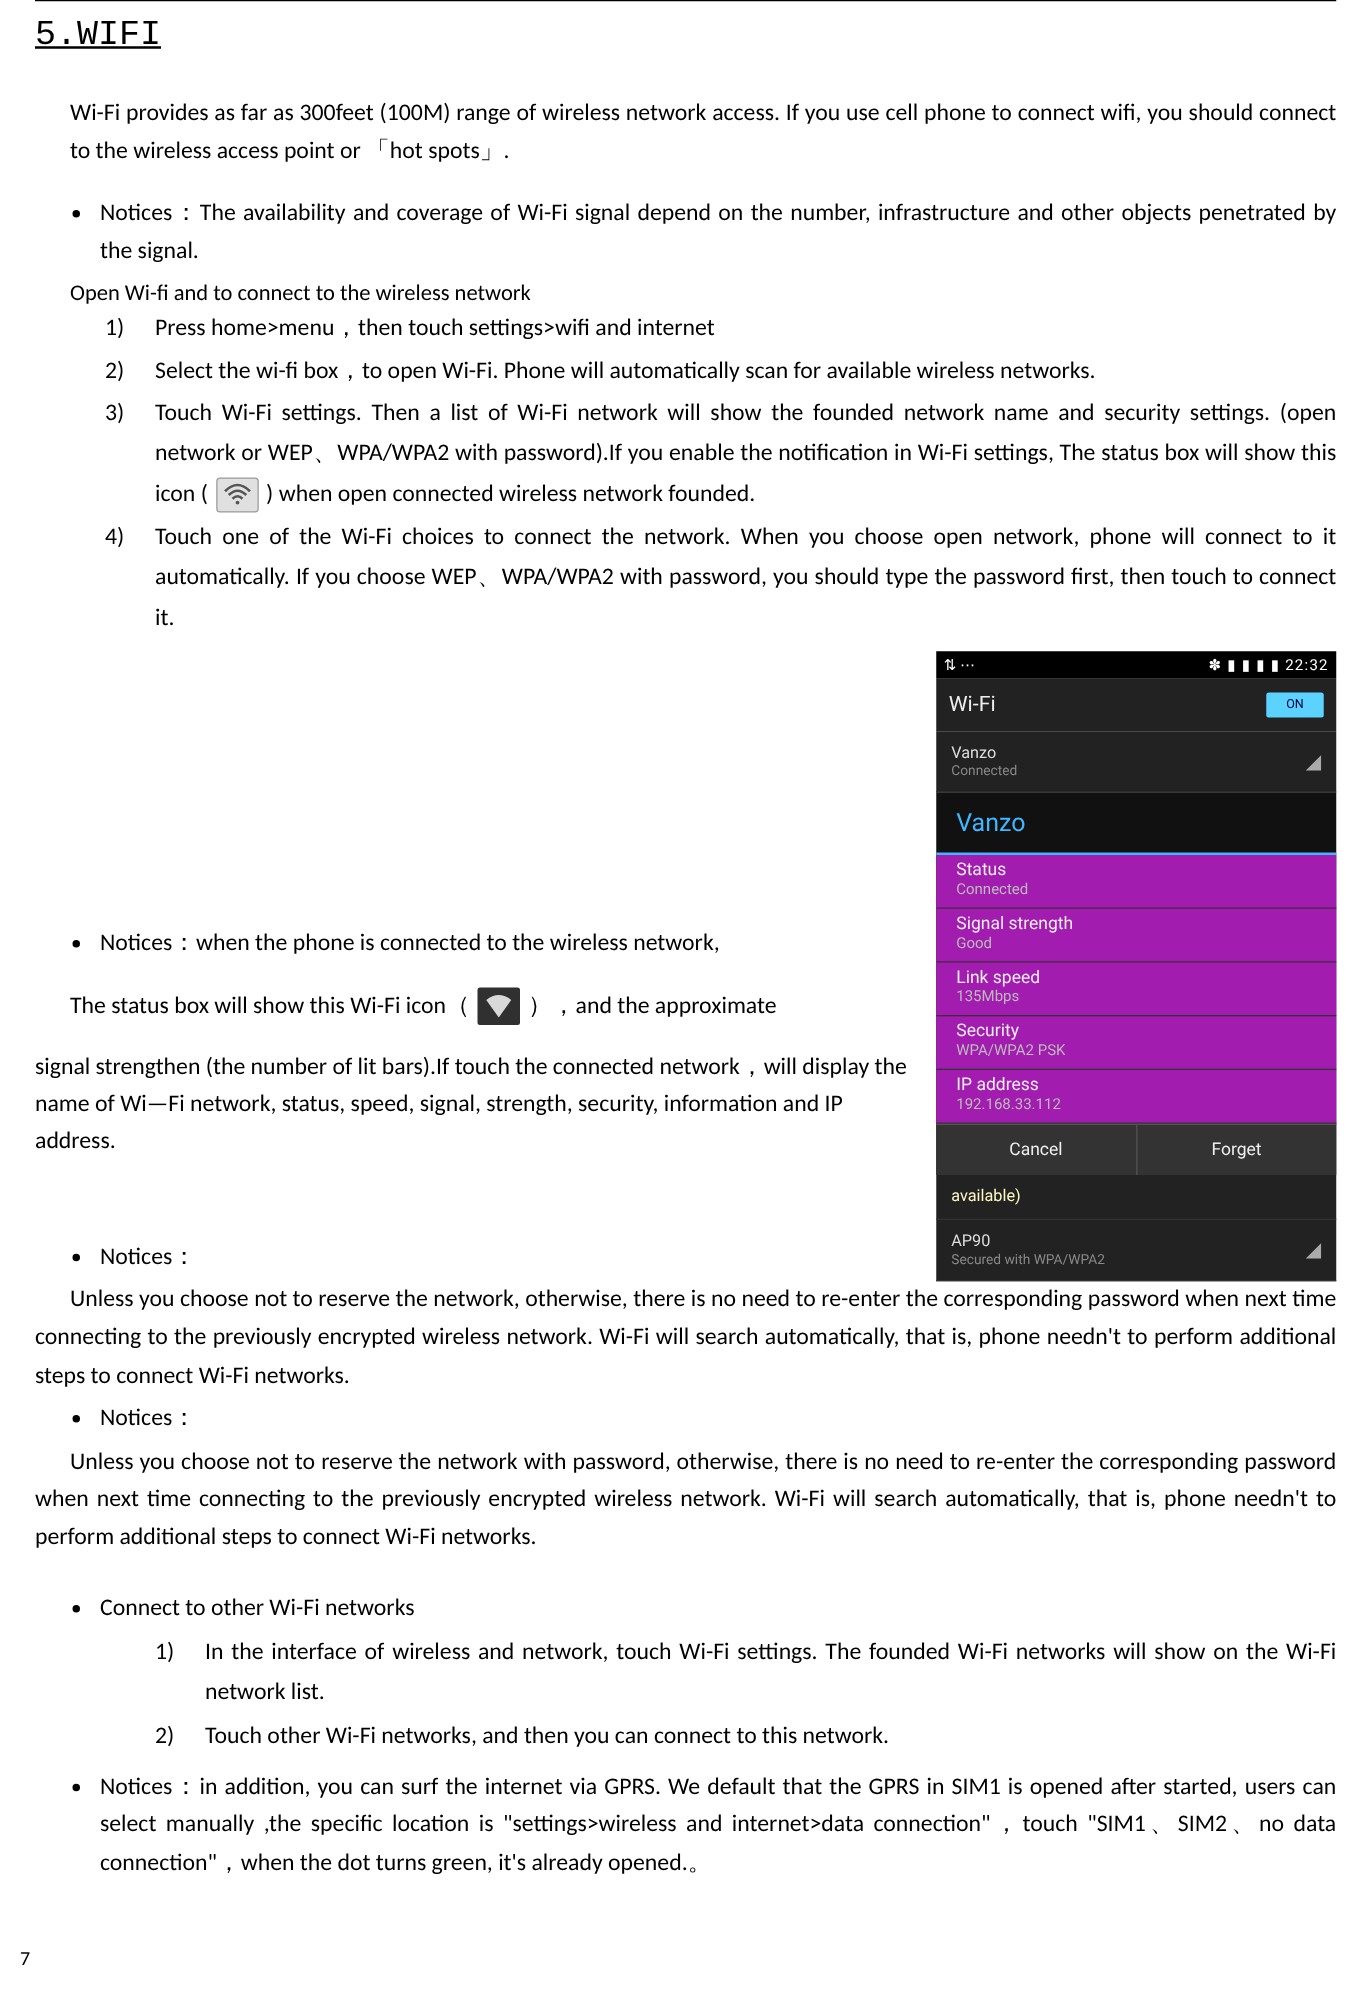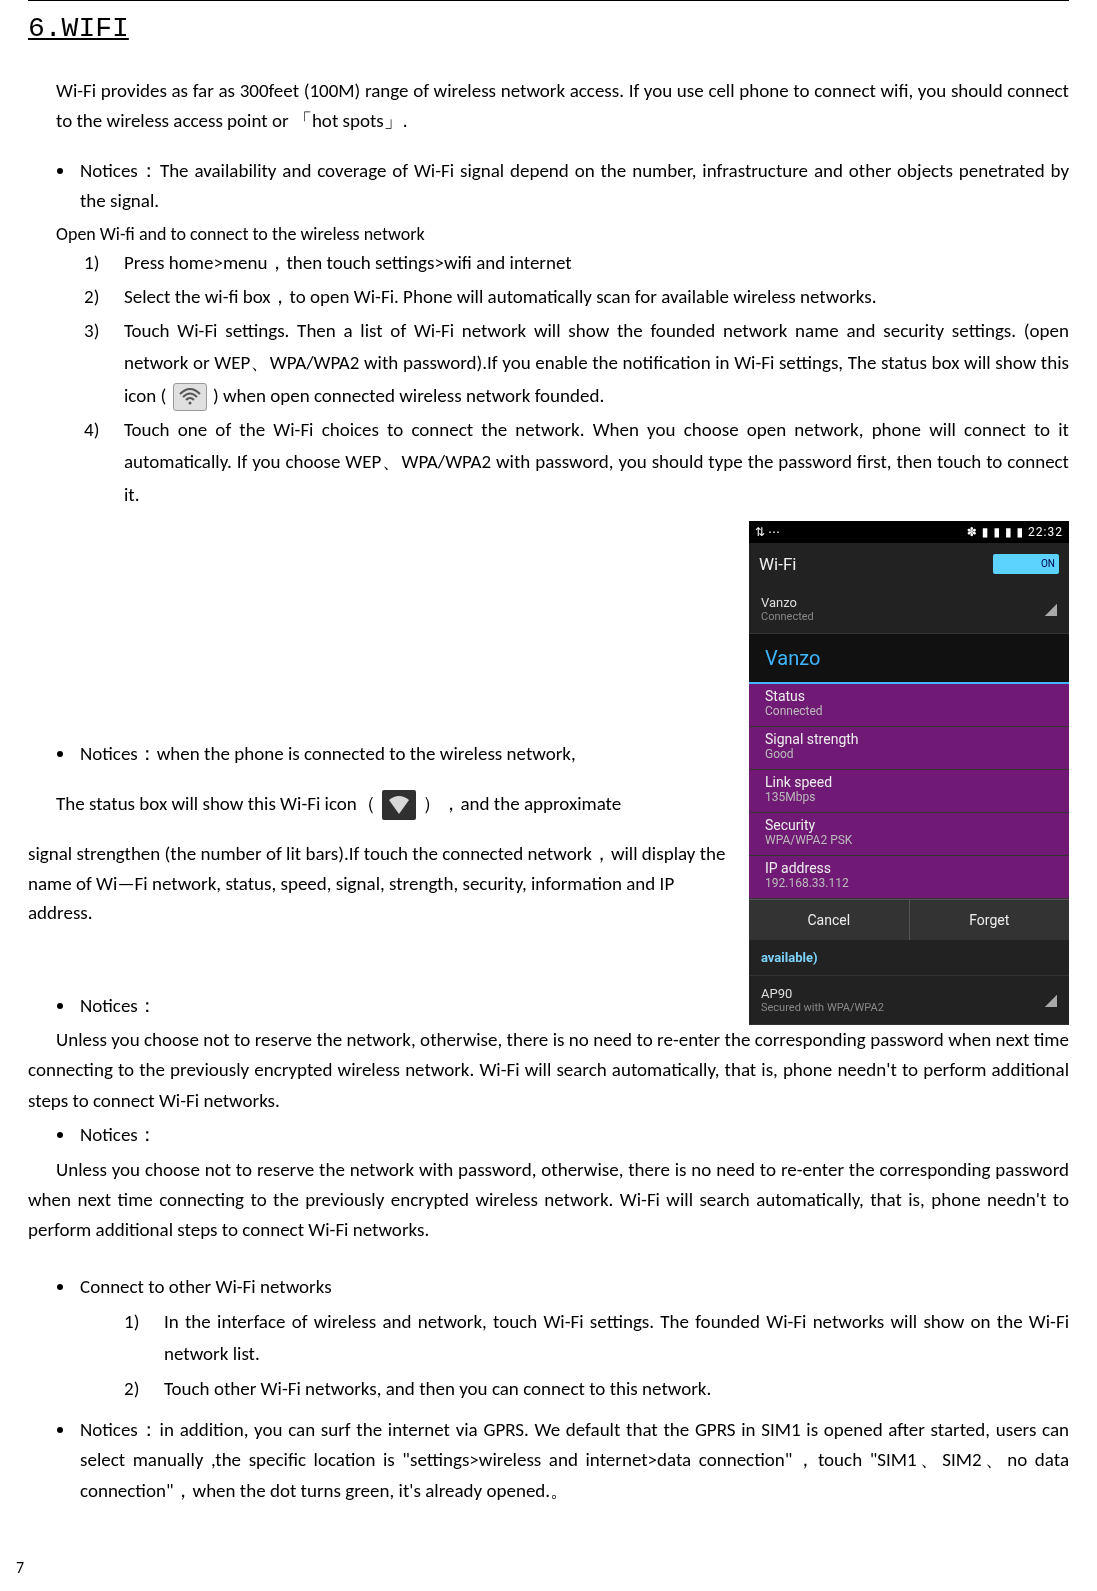--- a/index.html
+++ b/index.html
@@ -129,50 +129,50 @@
     background: #222;
     color: #eee;
     display: flex;
     align-items: center;
     justify-content: space-between;
     height: 42px;
     padding: 0 10px;
     font-size: 17px;
   }
   .ph-toggle {
-    width: 66px; height: 20px;
+    width: 46px; height: 20px;
     background: #5bd2ff;
     border-radius: 2px;
     font-size: 10px;
     color: #004;
     display: flex; align-items: center; justify-content: flex-end;
-    padding-right: 4px; box-sizing: border-box;
+    padding-right: 16px; box-sizing: border-box;
   }
   .ph-listitem {
     background: #222;
     color: #ddd;
     padding: 10px 12px;
     border-bottom: 1px solid #333;
     display: flex;
     justify-content: space-between;
     align-items: center;
   }
   .ph-listitem .sub { color: #888; font-size: 11px; display: block; }
-  .ph-listitem.dim { color: #7dd3fc; font-weight: bold; }
+  .ph-listitem.dim { color: #fef9c3; }
   .ph-dialog {
     background: #111;
   }
   .ph-dialog-title {
     color: #3fb6ff;
     font-size: 20px;
     padding: 12px 16px;
     border-bottom: 2px solid #3fb6ff;
   }
   .ph-dialog-row {
-    background: #701a75;
+    background: #a21caf;
     color: #eee;
     padding: 4px 16px 8px;
     border-bottom: 1px solid #333;
     font-size: 14px;
   }
   .ph-dialog-row .sub { color: #bbb; font-size: 12px; display: block; }
   .ph-dialog-btns {
     display: flex;
     background: #333;
   }
@@ -200,21 +200,21 @@
     font-size: 16px;
   }
 </style>
 </head>
 <body>
 
 <div class="page">
 
   <hr class="header-rule">
 
-  <div class="section-title">6.WIFI</div>
+  <div class="section-title">5.WIFI</div>
 
   <p class="body-text intro">Wi-Fi provides as far as 300feet (100M) range of wireless network access. If you use cell phone to connect wifi, you should connect to the wireless access point or 「hot spots」.</p>
 
   <ul class="bullets">
     <li>Notices：The availability and coverage of Wi-Fi signal depend on the number, infrastructure and other objects penetrated by the signal.</li>
   </ul>
 
   <div class="open-line">Open Wi-fi and to connect to the wireless network</div>
 
   <ol class="num">

